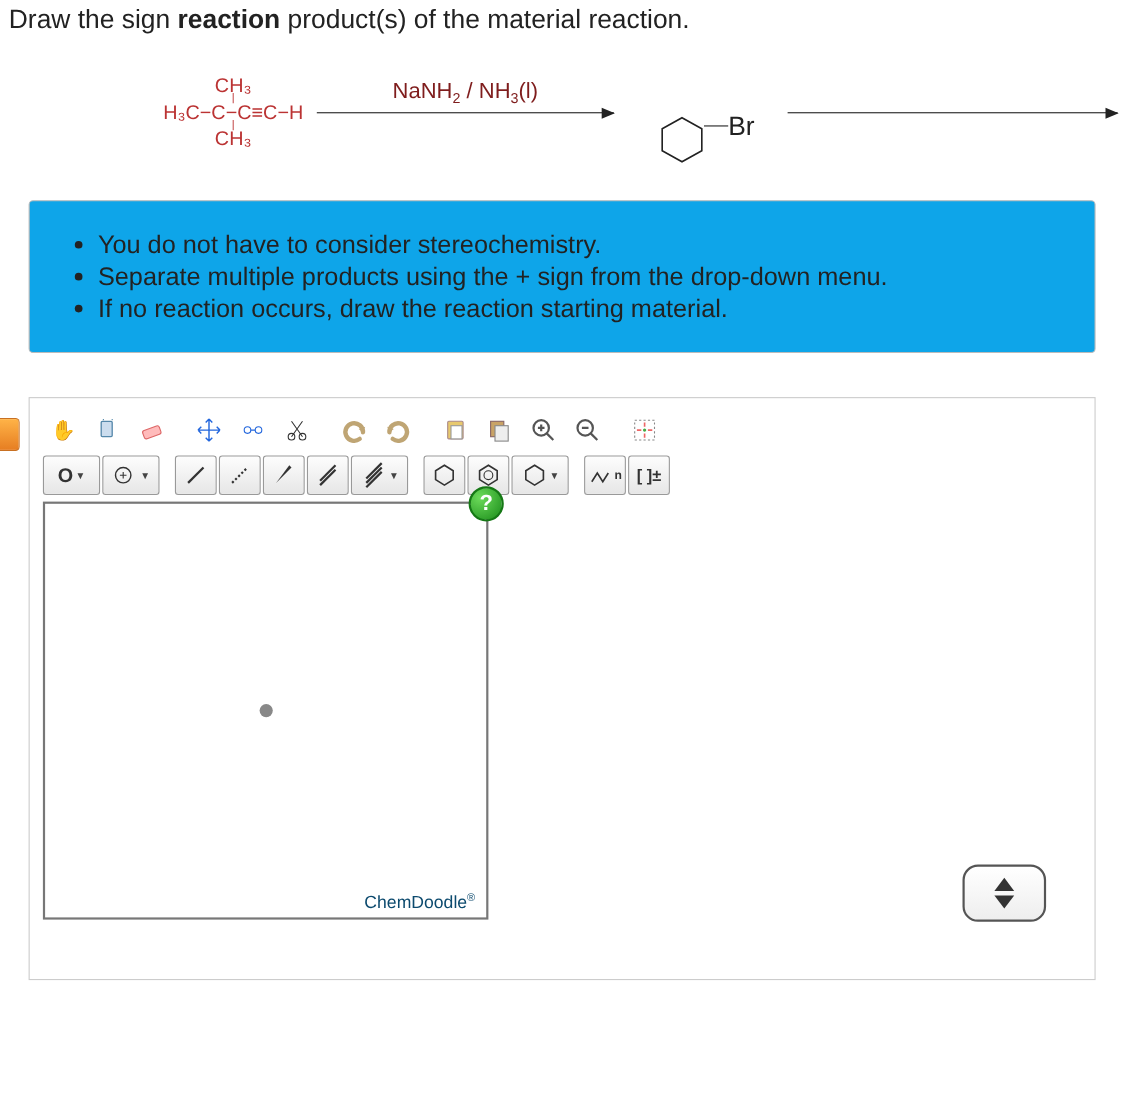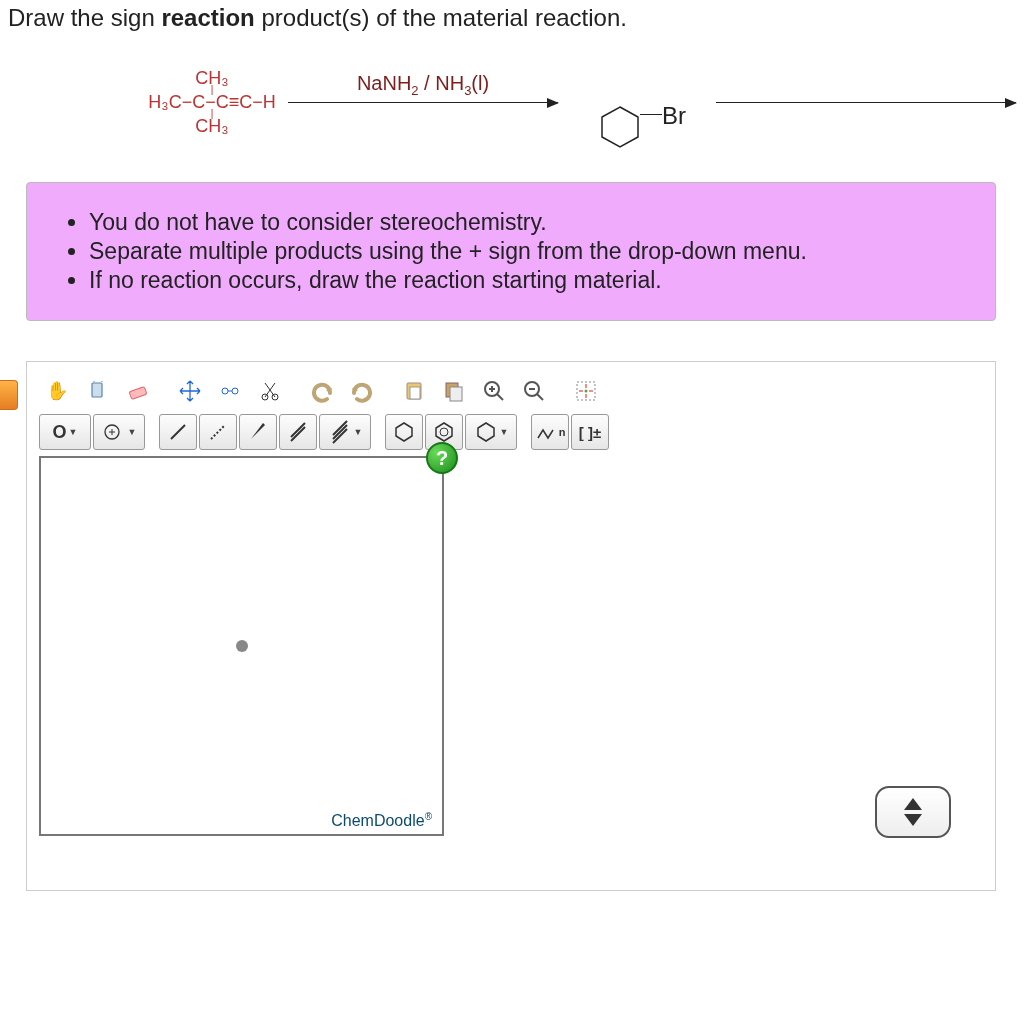--- a/index.html
+++ b/index.html
@@ -94,21 +94,21 @@
     margin-left: 8px;
   }
   .second-arrow .arrow-line { border-top: 1.5px solid #222; }
   .instructions-box {
     border: 1px solid #bbb;
     border-radius: 4px;
     margin: 0 20px 40px 20px;
     padding: 24px 24px 24px 40px;
     font-size: 23px;
     color: #222;
-    background: #f0abfc;
+    background: #0ea5e9;
   }
   .instructions-box ul { margin: 0; padding-left: 22px; }
   .instructions-box li { margin: 2px 0; }
   .orange-tab {
     position: absolute;
     left: 0;
     top: 380px;
     width: 18px;
     height: 30px;
     background: linear-gradient(#ffb347, #e67e22);

